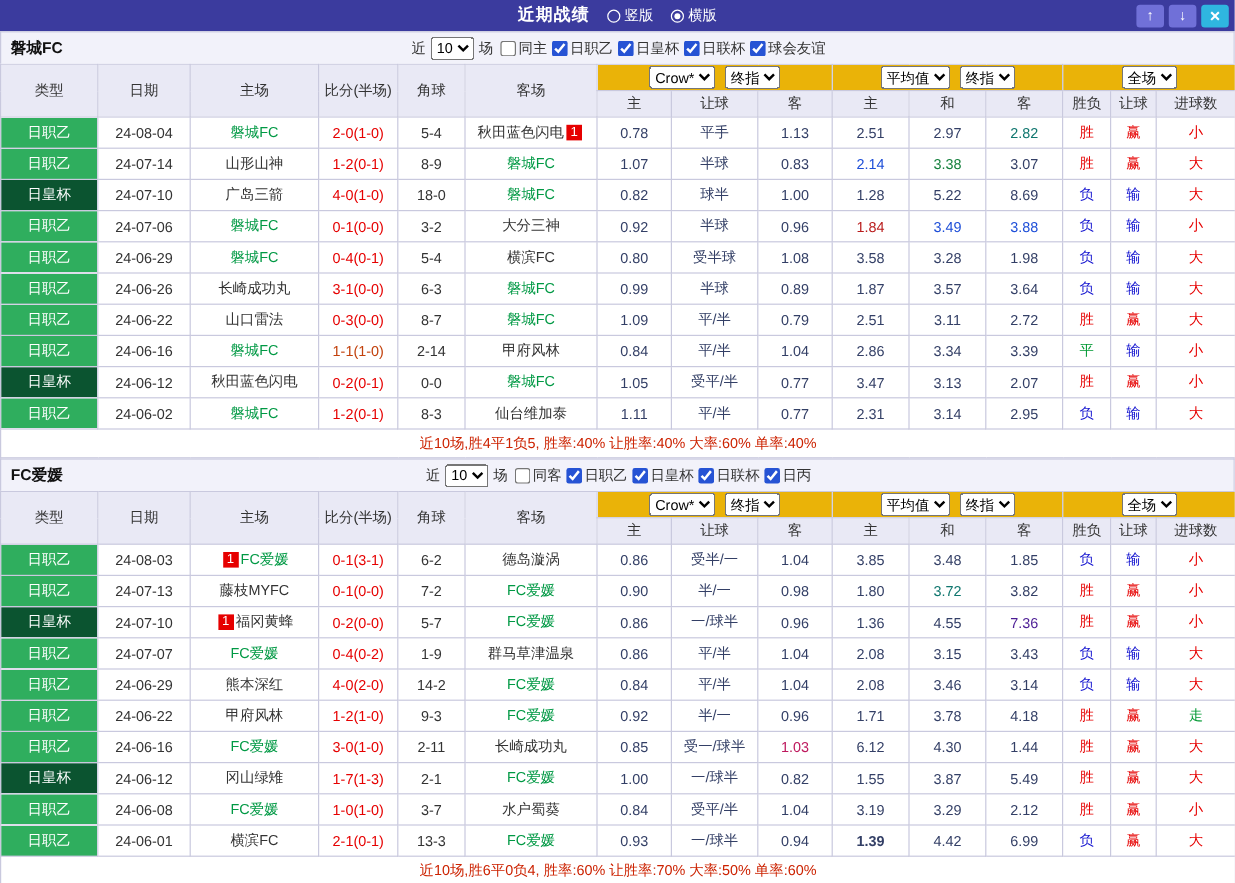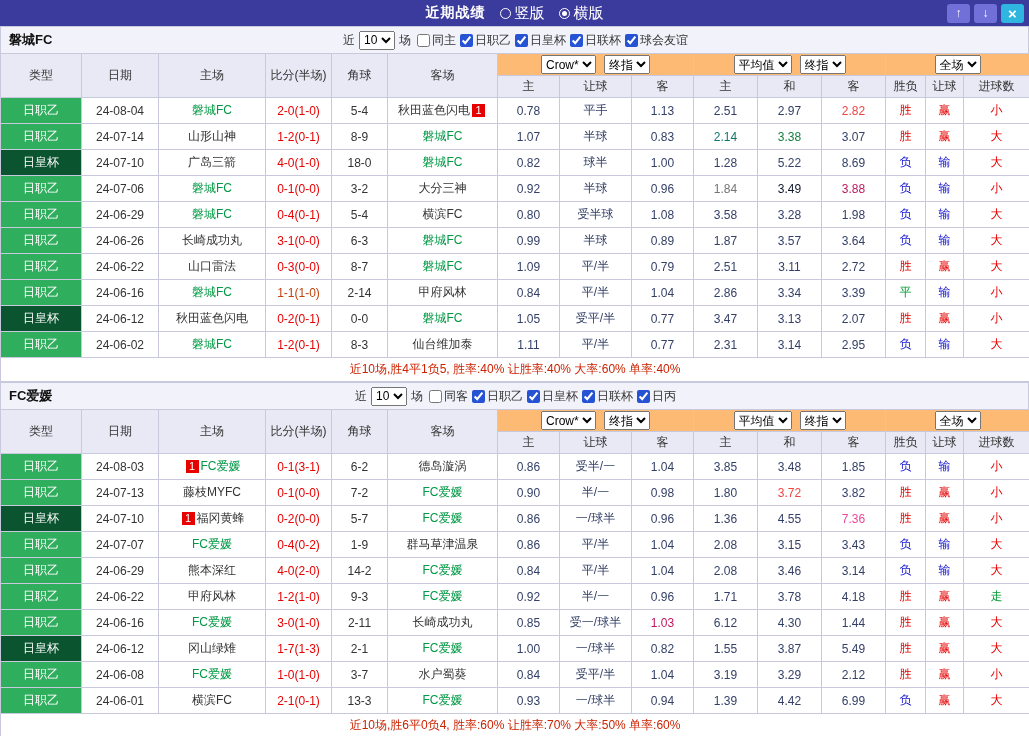--- a/index.html
+++ b/index.html
@@ -21,21 +21,21 @@
   .tb-center{
     position:absolute;
     left:0;right:0;top:0;bottom:0;
     display:flex;
     justify-content:center;
     align-items:center;
     gap:14px;
     color:#fff;
   }
   .tb-title{font-weight:bold;font-size:14px;letter-spacing:1px;}
-  .tb-radio{display:flex;align-items:center;gap:4px;cursor:pointer;font-size:15px;font-family:Liberation Serif, serif;}
+  .tb-radio{display:flex;align-items:center;gap:4px;cursor:pointer;font-size:12px;font-family:Liberation Serif, serif;}
   .radio-dot{
     width:11px;height:11px;
     border:1px solid #fff;
     border-radius:50%;
     display:inline-block;
     position:relative;
     box-sizing:border-box;
   }
   .radio-dot.sel::after{
     content:"";
@@ -94,21 +94,21 @@
   table{border-collapse:collapse;table-layout:fixed;width:1029px;}
   th,td{
     border:1px solid #c9c9de;
     text-align:center;
     overflow:hidden;
     white-space:nowrap;
     padding:0;
     font-size:12px;
   }
   thead th{background:#e9e9f5;font-weight:normal;height:21px;color:#333;}
-  thead th.sel-cell{background:#fdba74;}
+  thead th.sel-cell{background:#eab308;}
   thead select{font-size:12px;height:19px;margin:0 4px;}
   tbody td{height:25px;background:#fff;}
   .league{color:#fff;}
   .badge{
     display:inline-block;
     min-width:13px;height:13px;line-height:13px;
     background:#e60000;color:#fff;
     font-size:11px;
     margin:0 2px;
     vertical-align:middle;
@@ -221,36 +221,36 @@
             <td>24-08-04</td>
             <td><span style="color: rgb(0, 153, 68);">磐城FC</span></td>
             <td style="color: rgb(230, 0, 0);">2-0(1-0)</td>
             <td>5-4</td>
             <td><span>秋田蓝色闪电</span><span class="badge" style="background: rgb(230, 0, 0);">1</span></td>
             <td style="color: rgb(51, 63, 102);">0.78</td>
             <td style="color: rgb(51, 63, 102);">平手</td>
             <td style="color: rgb(51, 63, 102);">1.13</td>
             <td style="color: rgb(51, 63, 102);">2.51</td>
             <td style="color: rgb(51, 63, 102);">2.97</td>
-            <td style="color: #ef4444;">2.82</td>
+            <td style="color: #0f766e;">2.82</td>
             <td style="color: rgb(230, 0, 0);">胜</td>
             <td style="color: rgb(230, 0, 0);">赢</td>
             <td style="color: rgb(230, 0, 0);">小</td>
           </tr>
           <tr>
             <td class="league" style="background: rgb(47, 174, 94);">日职乙</td>
             <td>24-07-14</td>
             <td><span>山形山神</span></td>
             <td style="color: rgb(230, 0, 0);">1-2(0-1)</td>
             <td>8-9</td>
             <td><span style="color: rgb(0, 153, 68);">磐城FC</span></td>
             <td style="color: rgb(51, 63, 102);">1.07</td>
             <td style="color: rgb(51, 63, 102);">半球</td>
             <td style="color: rgb(51, 63, 102);">0.83</td>
-            <td style="color: #0f766e;">2.14</td>
+            <td style="color: #1d4ed8;">2.14</td>
             <td style="color: #15803d;">3.38</td>
             <td style="color: rgb(51, 63, 102);">3.07</td>
             <td style="color: rgb(230, 0, 0);">胜</td>
             <td style="color: rgb(230, 0, 0);">赢</td>
             <td style="color: rgb(230, 0, 0);">大</td>
           </tr>
           <tr>
             <td class="league" style="background: rgb(11, 84, 48);">日皇杯</td>
             <td>24-07-10</td>
             <td><span>广岛三箭</span></td>
@@ -270,23 +270,23 @@
           <tr>
             <td class="league" style="background: rgb(47, 174, 94);">日职乙</td>
             <td>24-07-06</td>
             <td><span style="color: rgb(0, 153, 68);">磐城FC</span></td>
             <td style="color: rgb(230, 0, 0);">0-1(0-0)</td>
             <td>3-2</td>
             <td><span>大分三神</span></td>
             <td style="color: rgb(51, 63, 102);">0.92</td>
             <td style="color: rgb(51, 63, 102);">半球</td>
             <td style="color: rgb(51, 63, 102);">0.96</td>
-            <td style="color: #737373;">1.84</td>
-            <td style="color: #0f172a;">3.49</td>
-            <td style="color: #be185d;">3.88</td>
+            <td style="color: #b91c1c;">1.84</td>
+            <td style="color: #1d4ed8;">3.49</td>
+            <td style="color: #1d4ed8;">3.88</td>
             <td style="color: rgb(21, 21, 208);">负</td>
             <td style="color: rgb(21, 21, 208);">输</td>
             <td style="color: rgb(230, 0, 0);">小</td>
           </tr>
           <tr>
             <td class="league" style="background: rgb(47, 174, 94);">日职乙</td>
             <td>24-06-29</td>
             <td><span style="color: rgb(0, 153, 68);">磐城FC</span></td>
             <td style="color: rgb(230, 0, 0);">0-4(0-1)</td>
             <td>5-4</td>
@@ -485,39 +485,39 @@
             <td class="league" style="background: rgb(47, 174, 94);">日职乙</td>
             <td>24-07-13</td>
             <td><span>藤枝MYFC</span></td>
             <td style="color: rgb(230, 0, 0);">0-1(0-0)</td>
             <td>7-2</td>
             <td><span style="color: rgb(0, 153, 68);">FC爱媛</span></td>
             <td style="color: rgb(51, 63, 102);">0.90</td>
             <td style="color: rgb(51, 63, 102);">半/一</td>
             <td style="color: rgb(51, 63, 102);">0.98</td>
             <td style="color: rgb(51, 63, 102);">1.80</td>
-            <td style="color: #ef4444;">3.72</td>
+            <td style="color: #0f766e;">3.72</td>
             <td style="color: rgb(51, 63, 102);">3.82</td>
             <td style="color: rgb(230, 0, 0);">胜</td>
             <td style="color: rgb(230, 0, 0);">赢</td>
             <td style="color: rgb(230, 0, 0);">小</td>
           </tr>
           <tr>
             <td class="league" style="background: rgb(11, 84, 48);">日皇杯</td>
             <td>24-07-10</td>
             <td><span class="badge" style="background: rgb(230, 0, 0);">1</span><span>福冈黄蜂</span></td>
             <td style="color: rgb(230, 0, 0);">0-2(0-0)</td>
             <td>5-7</td>
             <td><span style="color: rgb(0, 153, 68);">FC爱媛</span></td>
             <td style="color: rgb(51, 63, 102);">0.86</td>
             <td style="color: rgb(51, 63, 102);">一/球半</td>
             <td style="color: rgb(51, 63, 102);">0.96</td>
             <td style="color: rgb(51, 63, 102);">1.36</td>
             <td style="color: rgb(51, 63, 102);">4.55</td>
-            <td style="color: #ec4899; margin-top: 39px;">7.36</td>
+            <td style="color: #4c1d95; margin-top: 39px;">7.36</td>
             <td style="color: rgb(230, 0, 0);">胜</td>
             <td style="color: rgb(230, 0, 0);">赢</td>
             <td style="color: rgb(230, 0, 0);">小</td>
           </tr>
           <tr>
             <td class="league" style="background: rgb(47, 174, 94);">日职乙</td>
             <td>24-07-07</td>
             <td><span style="color: rgb(0, 153, 68);">FC爱媛</span></td>
             <td style="color: rgb(230, 0, 0);">0-4(0-2)</td>
             <td>1-9</td>
@@ -620,21 +620,21 @@
           <tr>
             <td class="league" style="background: rgb(47, 174, 94);">日职乙</td>
             <td>24-06-01</td>
             <td><span>横滨FC</span></td>
             <td style="color: rgb(230, 0, 0);">2-1(0-1)</td>
             <td>13-3</td>
             <td><span style="color: rgb(0, 153, 68);">FC爱媛</span></td>
             <td style="color: rgb(51, 63, 102);">0.93</td>
             <td style="color: rgb(51, 63, 102);">一/球半</td>
             <td style="color: rgb(51, 63, 102);">0.94</td>
-            <td style="color: rgb(51, 63, 102);">1.39</td>
+            <td style="color: rgb(51, 63, 102); font-weight: bold;">1.39</td>
             <td style="color: rgb(51, 63, 102);">4.42</td>
             <td style="color: rgb(51, 63, 102);">6.99</td>
             <td style="color: rgb(21, 21, 208);">负</td>
             <td style="color: rgb(230, 0, 0);">赢</td>
             <td style="color: rgb(230, 0, 0);">大</td>
           </tr>
           <tr class="summary">
             <td colspan="15" style="color: rgb(204, 34, 0);">近10场,胜6平0负4, 胜率:60% 让胜率:70% 大率:50% 单率:60%</td>
           </tr>
         </tbody>

